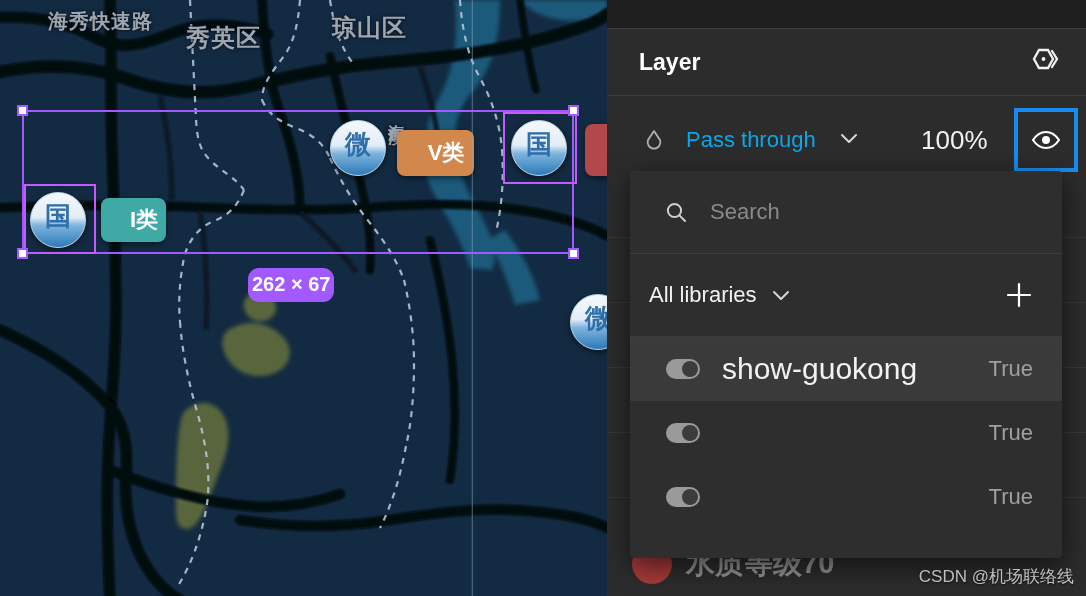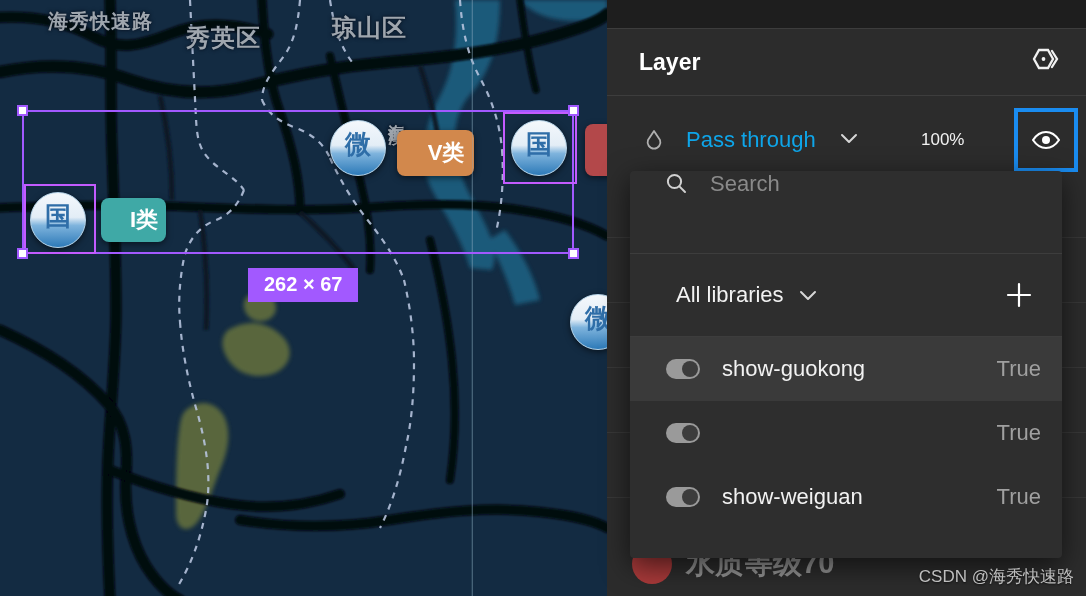--- a/index.html
+++ b/index.html
@@ -87,22 +87,22 @@
     position: absolute;
     background: rgba(140,170,190,.35);
     pointer-events: none;
   }
   #dimension-badge {
     position: absolute;
     background: #a259ff;
     color: #fff;
     font-size: 20px;
     font-weight: bold;
-    padding: 5px 16px 6px;
-    border-radius: 0;
+    padding: 5px 4px 6px;
+    border-radius: 11px;
     white-space: nowrap;
   }
 
   
   #right-panel {
     position: absolute; left: 607px; top: 0;
     width: 479px; height: 596px;
     background: #2c2c2c;
   }
   #panel-topbar {
@@ -140,21 +140,21 @@
   }
   #blend-mode-label {
     position: absolute; left: 79px;
     color: #0ea5e9; font-size: 22px;
   }
   #blend-chevron {
     position: absolute; left: 232px; top: 50%; transform: translateY(-50%);
   }
   #opacity-value {
     position: absolute; left: 314px;
-    color: #f2f2f2; font-size: 17px;
+    color: #f2f2f2; font-size: 26px;
   }
   #visibility-toggle {
     position: absolute; right: 8px; top: 50%; transform: translateY(-50%);
     width: 64px; height: 64px;
     border: 4px solid #1a8cf0;
     display: flex; align-items: center; justify-content: center;
   }
 
   
   .bg-row {
@@ -178,39 +178,39 @@
   #library-dropdown {
     position: absolute; left: 23px; top: 171px;
     width: 432px; height: 387px;
     background: #2e2e2e;
     border-radius: 4px;
     box-shadow: 0 8px 28px rgba(0,0,0,.6);
     overflow: hidden;
   }
   #search-row {
     position: relative; height: 83px;
-    display: flex; align-items: flex-start;
+    display: flex; align-items: center;
     border-bottom: 1px solid #3d3d3d;
   }
   #search-icon { margin-left: 34px; margin-right: 22px; display:flex; }
   #search-input {
     background: transparent; border: none; outline: none;
     color: #e6e6e6; font-size: 22px;
     font-family: "Liberation Sans", sans-serif;
     width: 300px;
   }
   #search-input::placeholder { color: #8a8a8a; }
 
   #libraries-row {
     position: relative; height: 83px;
     display: flex; align-items: center;
     border-bottom: 1px solid #3d3d3d;
   }
   #libraries-label {
-    margin-left: 46px;
+    margin-left: 19px;
     color: #f2f2f2; font-size: 22px;
   }
   #libraries-chevron { margin-left: 14px; display: flex; }
   #add-library-button {
     position: absolute; right: 26px; top: 50%; transform: translateY(-50%);
     width: 34px; height: 34px;
     display: flex; align-items: center; justify-content: center;
   }
 
   .prop-row {
@@ -226,24 +226,24 @@
     position: relative;
     flex: none;
   }
   .toggle-switch .knob {
     position: absolute; right: 2px; top: 2px;
     width: 16px; height: 16px; border-radius: 50%;
     background: #3c3c3c;
   }
   .prop-name {
     margin-left: 22px;
-    color: #f2f2f2; font-size: 22px;
+    color: #f2f2f2; font-size: 30px;
   }
   .prop-value {
-    position: absolute; right: 21px;
+    position: absolute; right: 29px;
     color: #a0a0a0; font-size: 22px;
   }
 
   
   #watermark {
     position: absolute; right: 12px; bottom: 8px;
     color: #cfcfcf; font-size: 17px;
     opacity: .9;
     text-shadow: 0 1px 2px rgba(0,0,0,.7);
     white-space: nowrap;
@@ -440,22 +440,21 @@
         <div class="toggle-switch">
             <div class="knob"></div>
           </div>
         <div class="prop-value">True</div>
       </div>
 
       <div class="prop-row">
         <div class="toggle-switch">
             <div class="knob"></div>
           </div>
-        <div class="prop-name">show-weiguan</div>
         <div class="prop-value">True</div>
       </div>
 
     </div>
 
-    <div id="watermark">CSDN @海秀快速路</div>
+    <div id="watermark">CSDN @机场联络线</div>
   </div>
 
 </div>
 
 </body></html>

